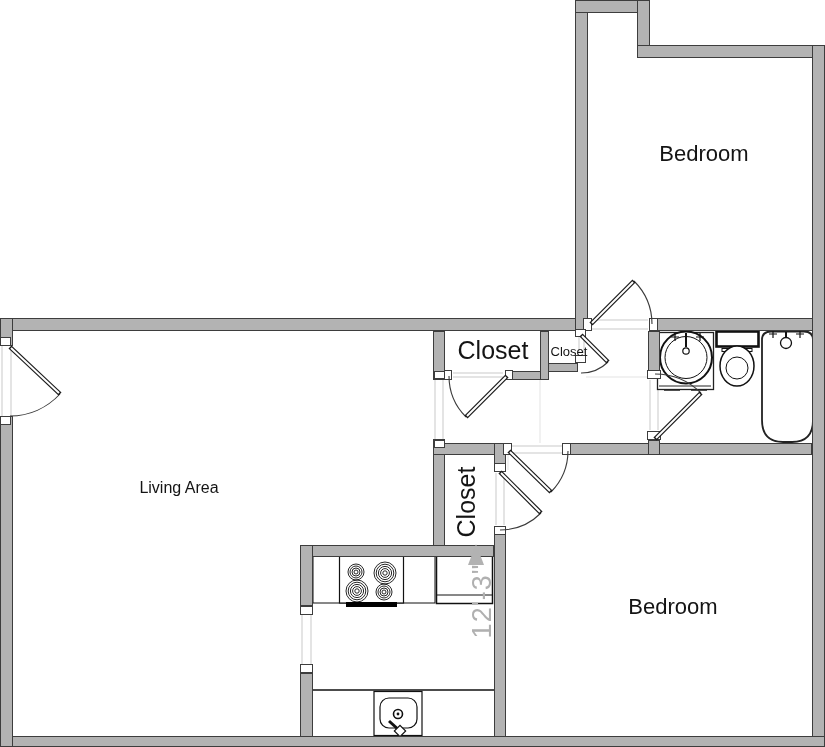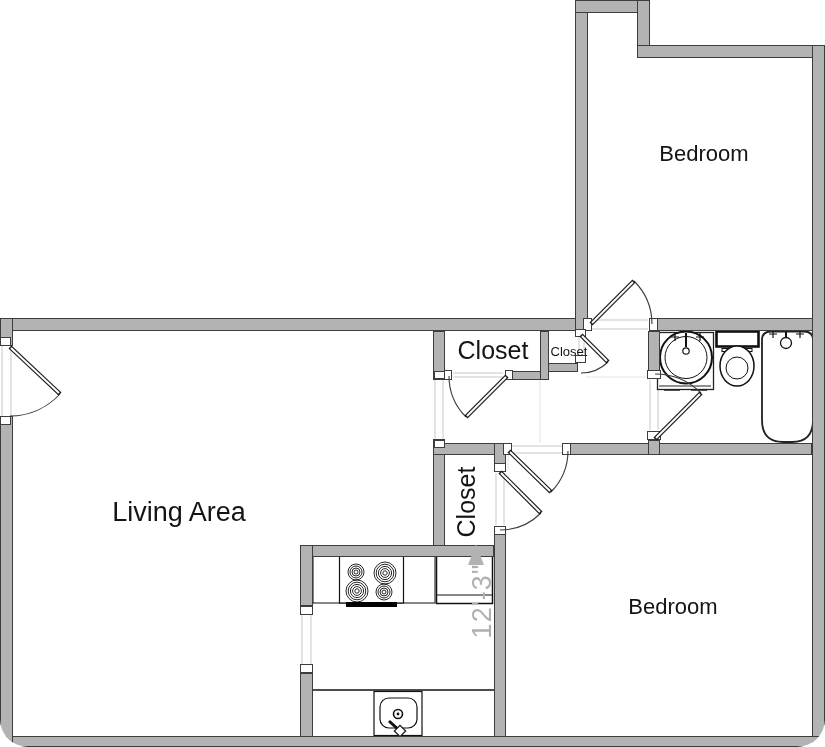--- a/index.html
+++ b/index.html
@@ -1,17 +1,17 @@
 <!DOCTYPE html>
 <html><head>
 <meta charset="utf-8">
 <style>
   html,body{margin:0;padding:0;background:#fff;}
   .plan{position:relative;width:825px;height:747px;background:#fff;overflow:hidden;
-        font-family:"Liberation Sans",sans-serif;border-radius:28px;}
+        font-family:"Liberation Sans",sans-serif;}
   .layer{position:absolute;left:0;top:0;}
   .wall{position:absolute;background:#b3b3b3;border:1px solid #3d3d3d;box-sizing:border-box;z-index:2;}
   .jamb{position:absolute;background:#ffffff;border:1px solid #3d3d3d;box-sizing:border-box;z-index:3;}
   .label{position:absolute;color:#141414;white-space:nowrap;z-index:4;
          transform:translate(-50%,-50%);}
   .label.vert{transform:translate(-50%,-50%) rotate(-90deg);}
   .dim{position:absolute;color:#b0b0b0;white-space:nowrap;z-index:6;
        transform:translate(-50%,-50%) rotate(-90deg);letter-spacing:1px;}
   svg.under{z-index:1;}
   svg.doors{z-index:5;}
@@ -159,21 +159,21 @@
   <div class="jamb" style="left:647px;top:370px;width:14px;height:9px"></div>
   <div class="jamb" style="left:647px;top:431px;width:14px;height:9px"></div>
   <div class="jamb" style="left:503px;top:443px;width:9px;height:12px"></div>
   <div class="jamb" style="left:562px;top:443px;width:9px;height:12px"></div>
   <div class="jamb" style="left:494px;top:463px;width:12px;height:9px"></div>
   <div class="jamb" style="left:494px;top:526px;width:12px;height:9px"></div>
   <div class="jamb" style="left:300px;top:606px;width:13px;height:9px"></div>
   <div class="jamb" style="left:300px;top:664px;width:13px;height:9px"></div>
 
   <div class="label" style="left:704px;top:154px;font-size:22px">Bedroom</div>
-  <div class="label" style="left:179px;top:512px;font-size:27px">Living Area</div>
+  <div class="label" style="left:179px;top:488px;font-size:16px">Living Area</div>
   <div class="label" style="left:493px;top:350px;font-size:25px">Closet</div>
   <div class="label" style="left:569px;top:351px;font-size:13px">Closet</div>
   <div class="label vert" style="left:466px;top:502px;font-size:25px">Closet</div>
   <div class="label" style="left:673px;top:607px;font-size:22px">Bedroom</div>
 
   <svg class="layer doors" width="825" height="747">
 
     <g stroke="#3a3a3a" stroke-width="1.1" fill="none">
       <path d="M60,394 A69,69 0 0 1 10,416"></path>
       <path d="M634,281 A61,61 0 0 1 652,324"></path>

